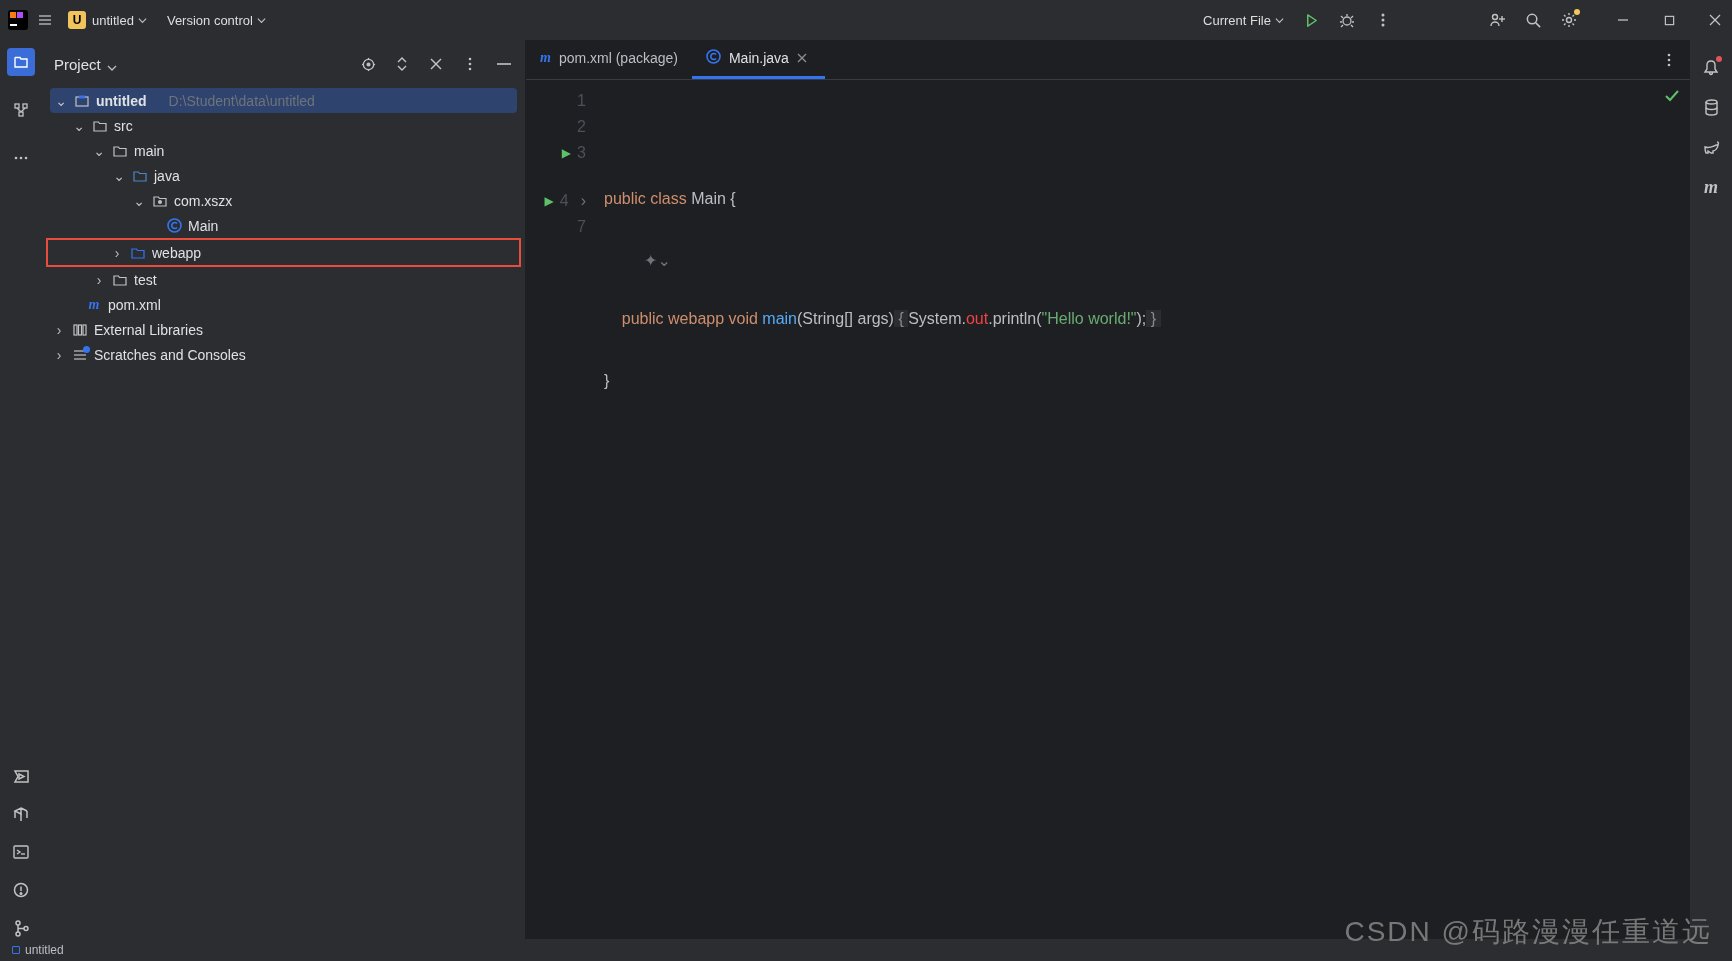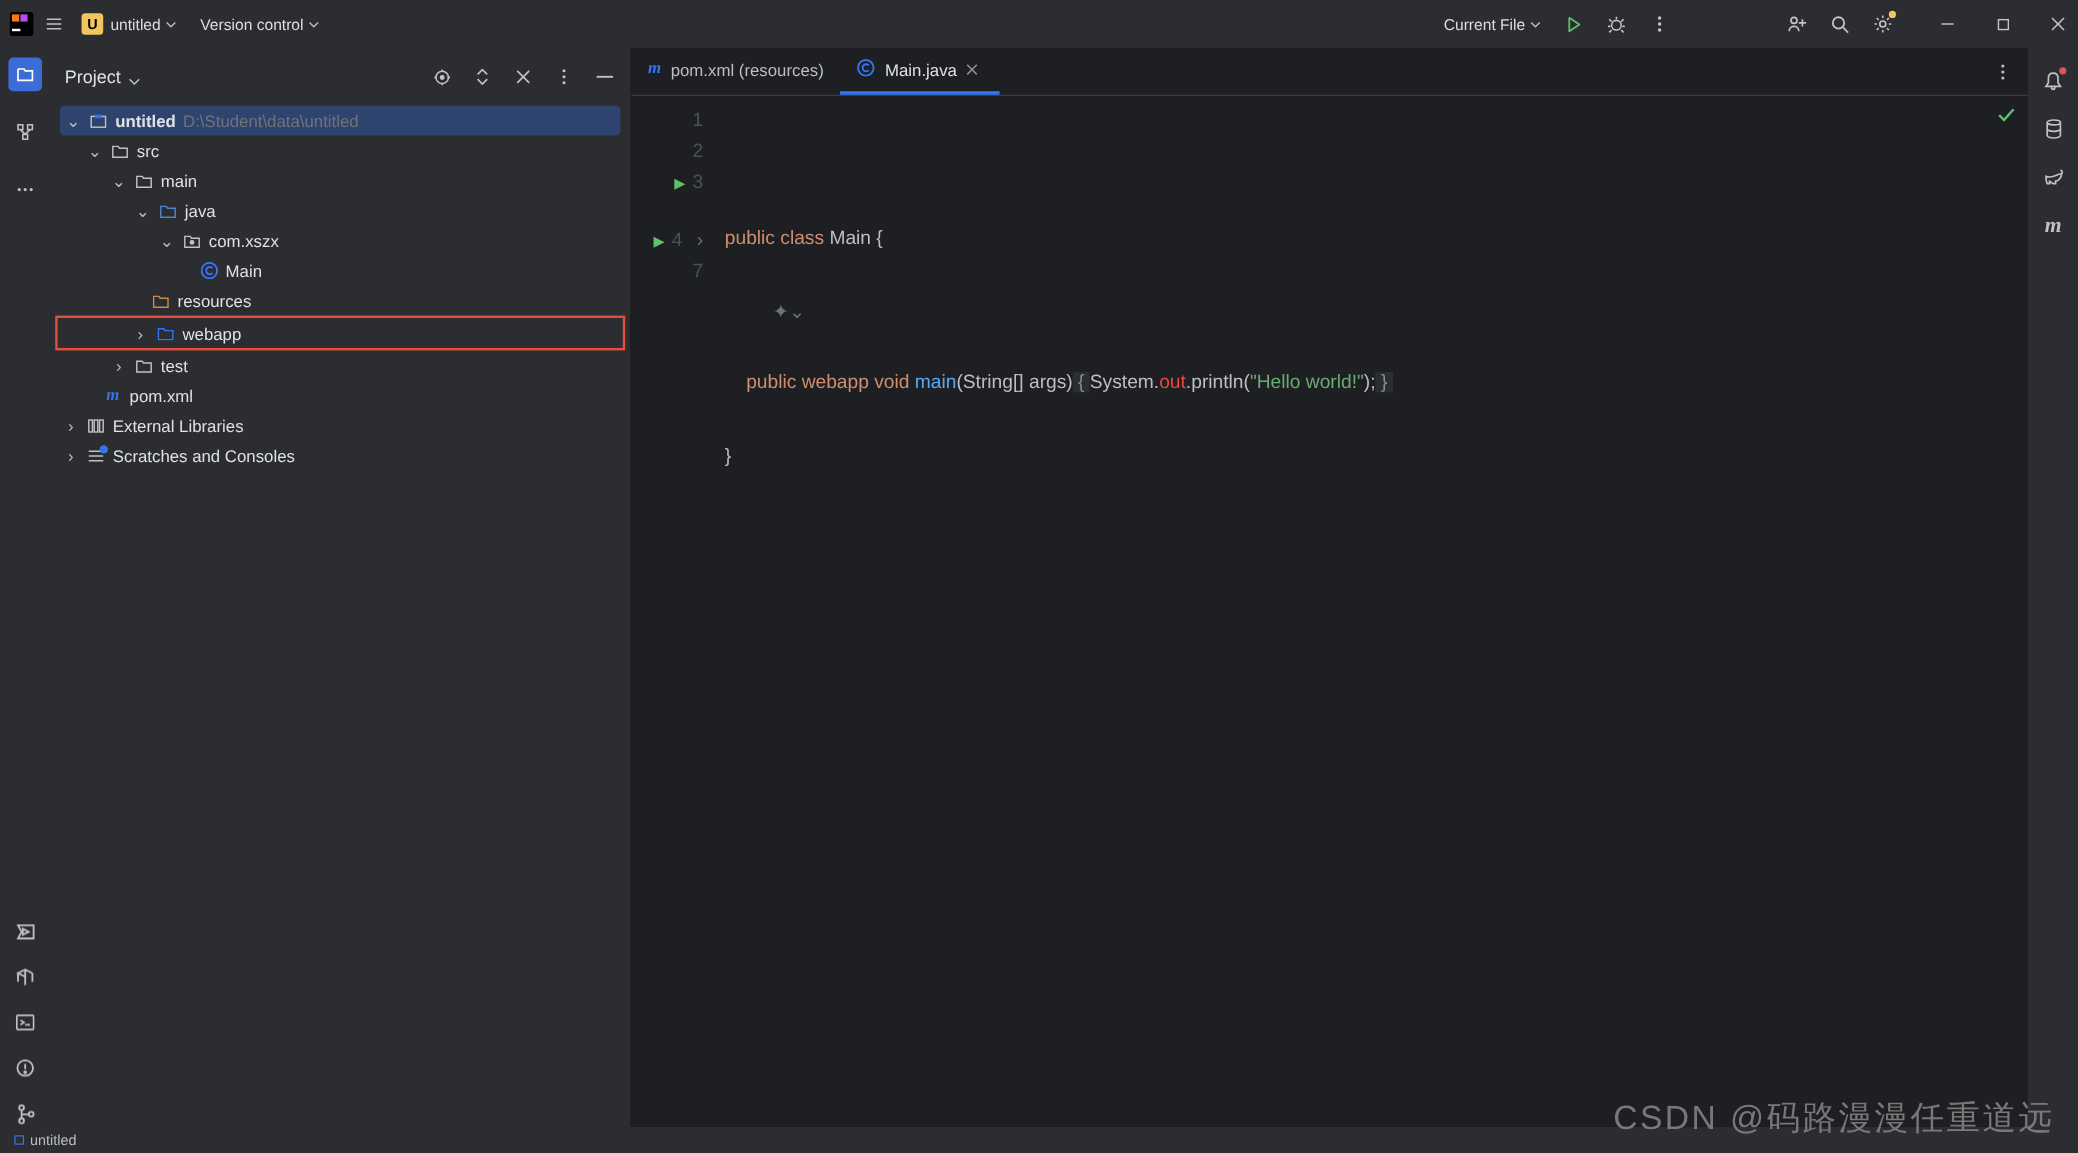--- a/index.html
+++ b/index.html
@@ -235,21 +235,21 @@
     <div class="tree">
       <div class="tree-row selected">
         <span class="chev">⌄</span>
         <span class="tree-icon">
             <svg width="14" height="14" viewBox="0 0 14 14" fill="none" stroke="#c2c2c2" stroke-width="1.2">
               <rect x="1" y="3" width="12" height="9"></rect>
               <rect x="4" y="1.5" width="6" height="3" fill="#3574f0" stroke="none"></rect>
             </svg>
           </span>
         <b>untitled</b>
-        <span class="dim" style="margin-left:0">D:\Student\data\untitled</span>
+        <span class="dim" style="margin-left:16px">D:\Student\data\untitled</span>
       </div>
       <div class="tree-row" style="padding-left:22px">
         <span class="chev">⌄</span>
         <span class="tree-icon">
             <svg width="14" height="12" viewBox="0 0 14 12" fill="none" stroke="#c2c2c2" stroke-width="1.2">
               <path d="M1 2 L1 11 L13 11 L13 3.5 L6.5 3.5 L5.5 2 Z"></path>
             </svg>
           </span>
         <span>src</span>
       </div>
@@ -282,28 +282,20 @@
         <span>com.xszx</span>
       </div>
       <div class="tree-row" style="padding-left:116px">
         <span class="tree-icon">
             <svg width="15" height="15" viewBox="0 0 15 15">
               <circle cx="7.5" cy="7.5" r="6.5" fill="none" stroke="#3574f0" stroke-width="1.6"></circle>
               <path d="M10 5.5 A3 3 0 1 0 10 9.5" stroke="#3574f0" fill="none" stroke-width="1.6"></path>
             </svg>
           </span>
         <span>Main</span>
-      </div>
-      <div class="tree-row" style="padding-left:76px">
-        <span class="tree-icon">
-            <svg width="14" height="12" viewBox="0 0 14 12" fill="none" stroke="#c78c4a" stroke-width="1.2">
-              <path d="M1 2 L1 11 L13 11 L13 3.5 L6.5 3.5 L5.5 2 Z"></path>
-            </svg>
-          </span>
-        <span>resources</span>
       </div>
       <div class="highlight-box">
         <div class="tree-row" style="padding-left:62px">
           <span class="chev">›</span>
           <span class="tree-icon">
               <svg width="14" height="12" viewBox="0 0 14 12" fill="none" stroke="#3574f0" stroke-width="1.2">
                 <path d="M1 2 L1 11 L13 11 L13 3.5 L6.5 3.5 L5.5 2 Z"></path>
               </svg>
             </span>
           <span>webapp</span>
@@ -345,21 +337,21 @@
           </span>
         <span>Scratches and Consoles</span>
       </div>
     </div>
   </div>
 
   <div class="editor-area">
     <div class="tabs">
       <div class="tab">
         <span style="color:#3574f0;font-style:italic;font-family:serif;font-weight:bold">m</span>
-        <span>pom.xml (resources)</span>
+        <span>pom.xml (package)</span>
       </div>
       <div class="tab active">
         <span><svg width="15" height="15" viewBox="0 0 15 15">
               <circle cx="7.5" cy="7.5" r="6.5" fill="none" stroke="#3574f0" stroke-width="1.6"></circle>
               <path d="M10 5.5 A3 3 0 1 0 10 9.5" stroke="#3574f0" fill="none" stroke-width="1.6"></path>
             </svg></span>
         <span>Main.java</span>
         <span class="tab-close"><svg width="10" height="10" viewBox="0 0 10 10" stroke="#bcbec4" stroke-width="1.3">
               <line x1="1" y1="1" x2="9" y2="9"></line>
               <line x1="9" y1="1" x2="1" y2="9"></line>

